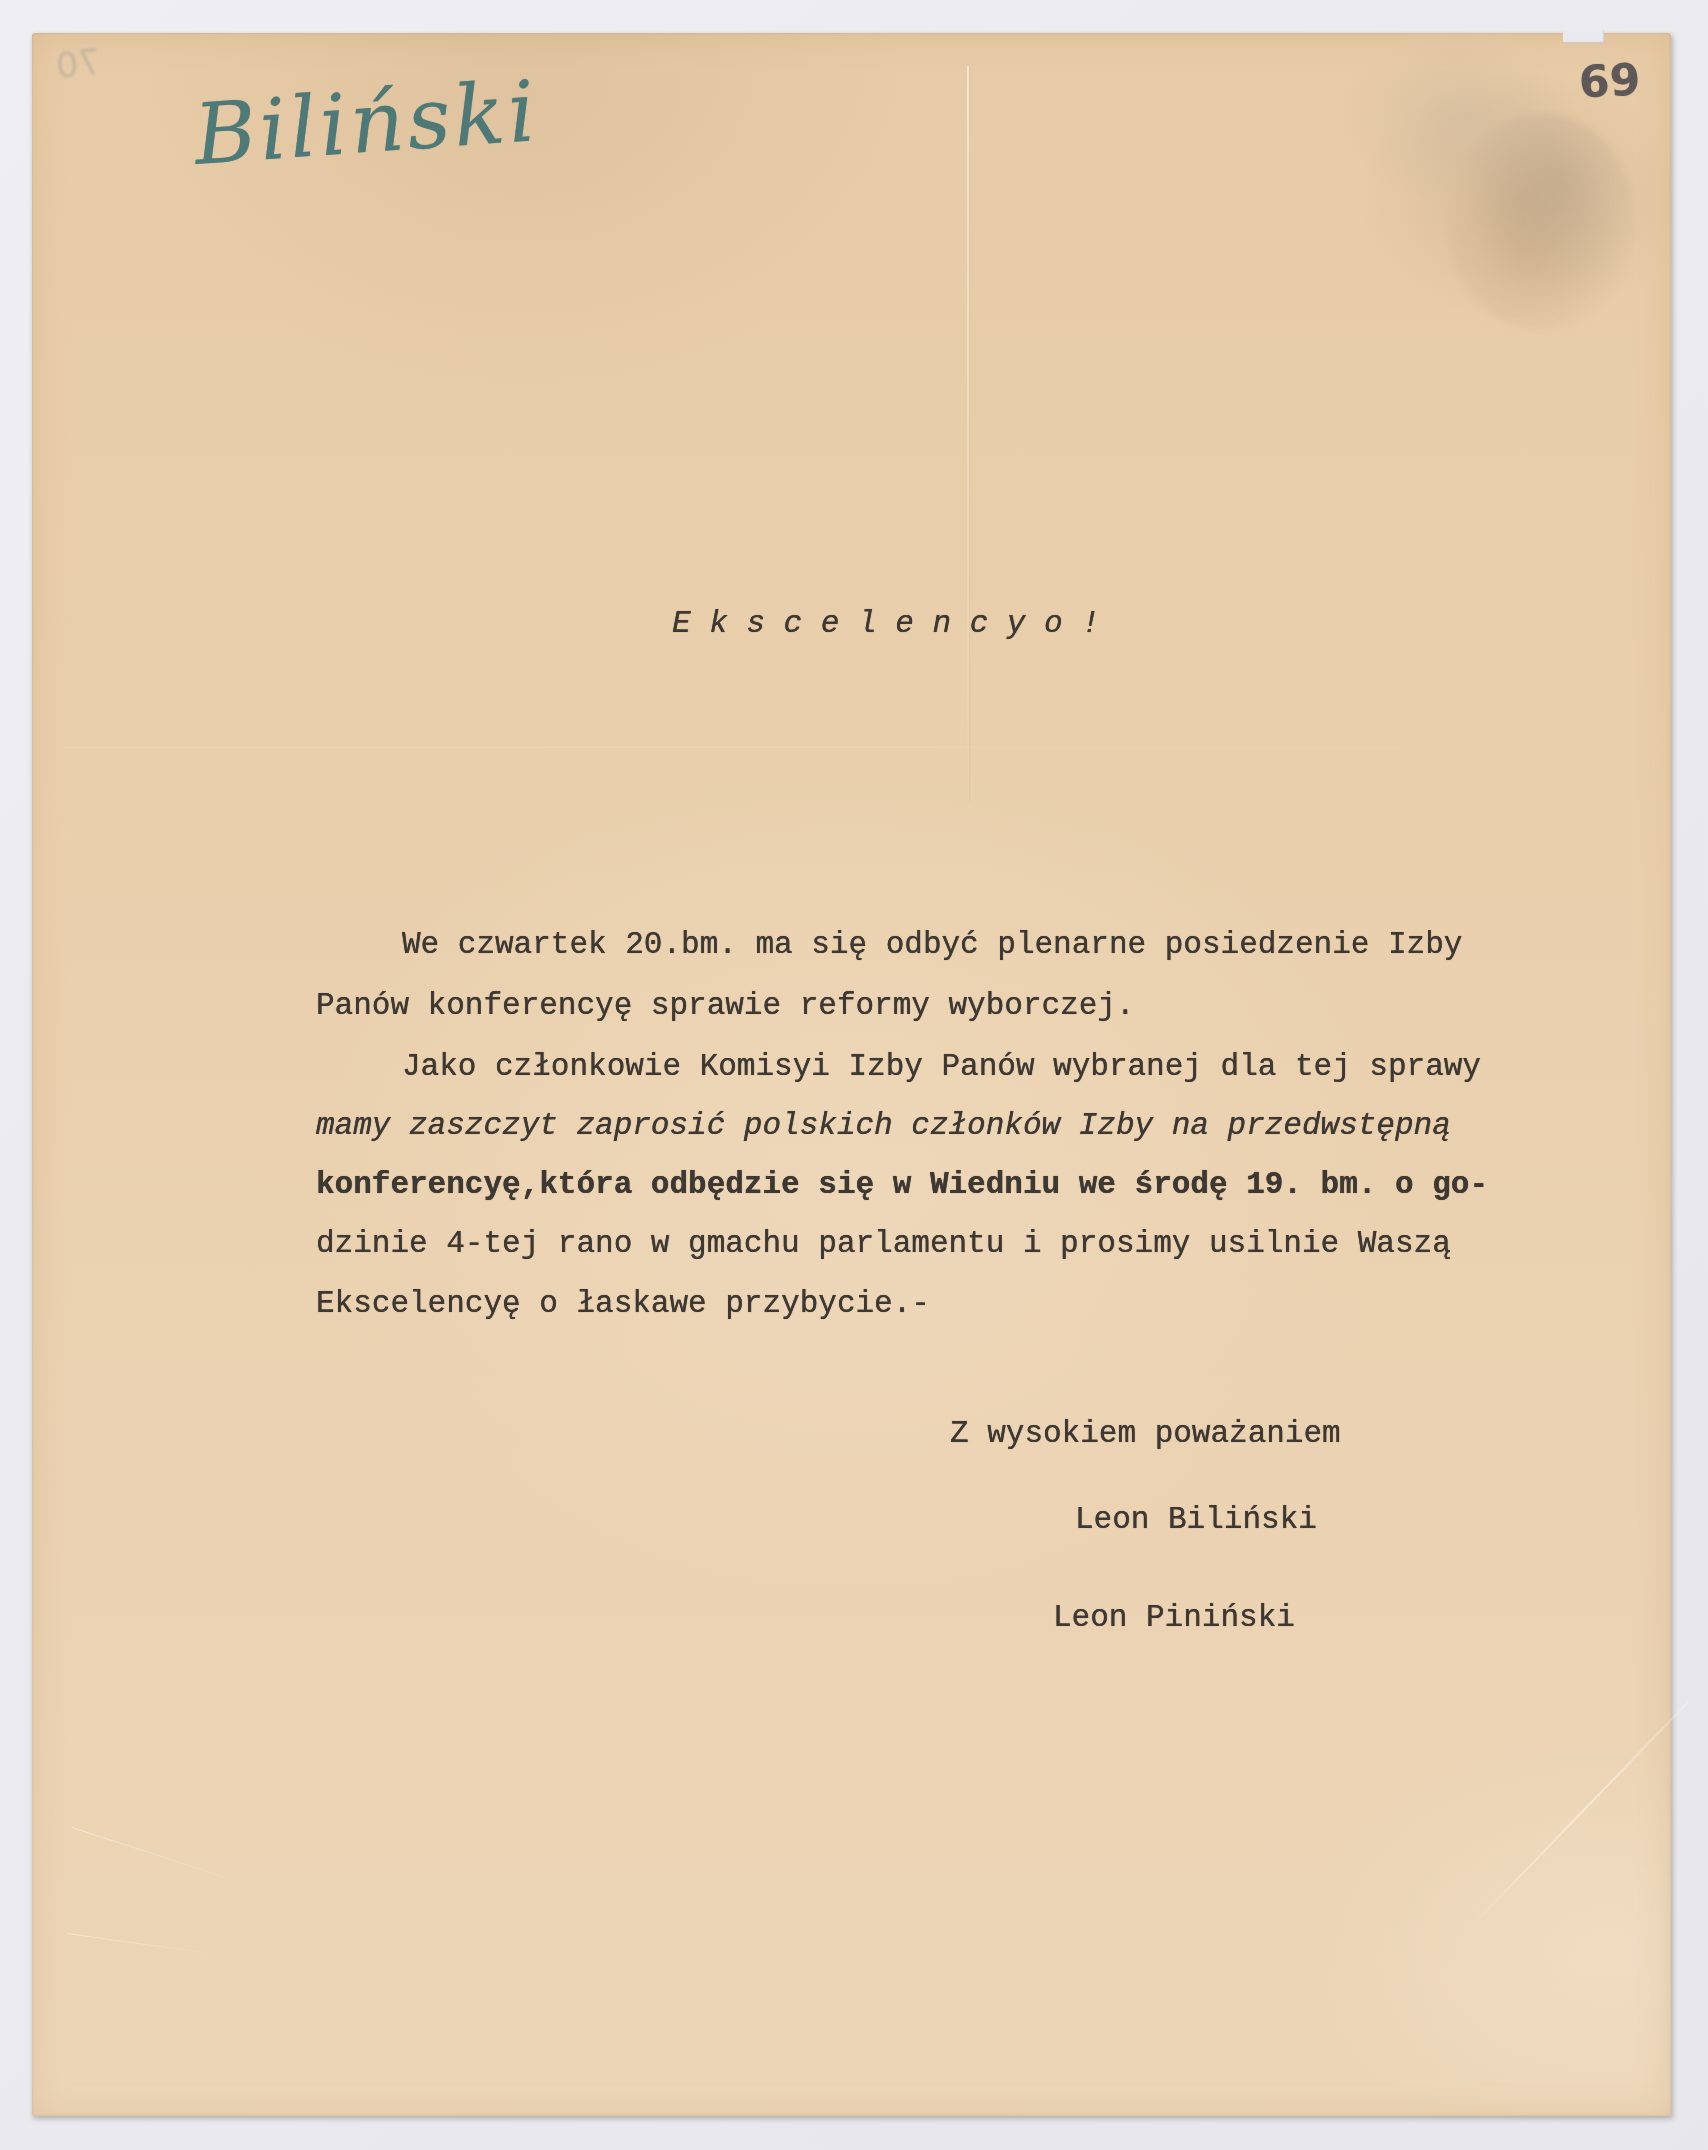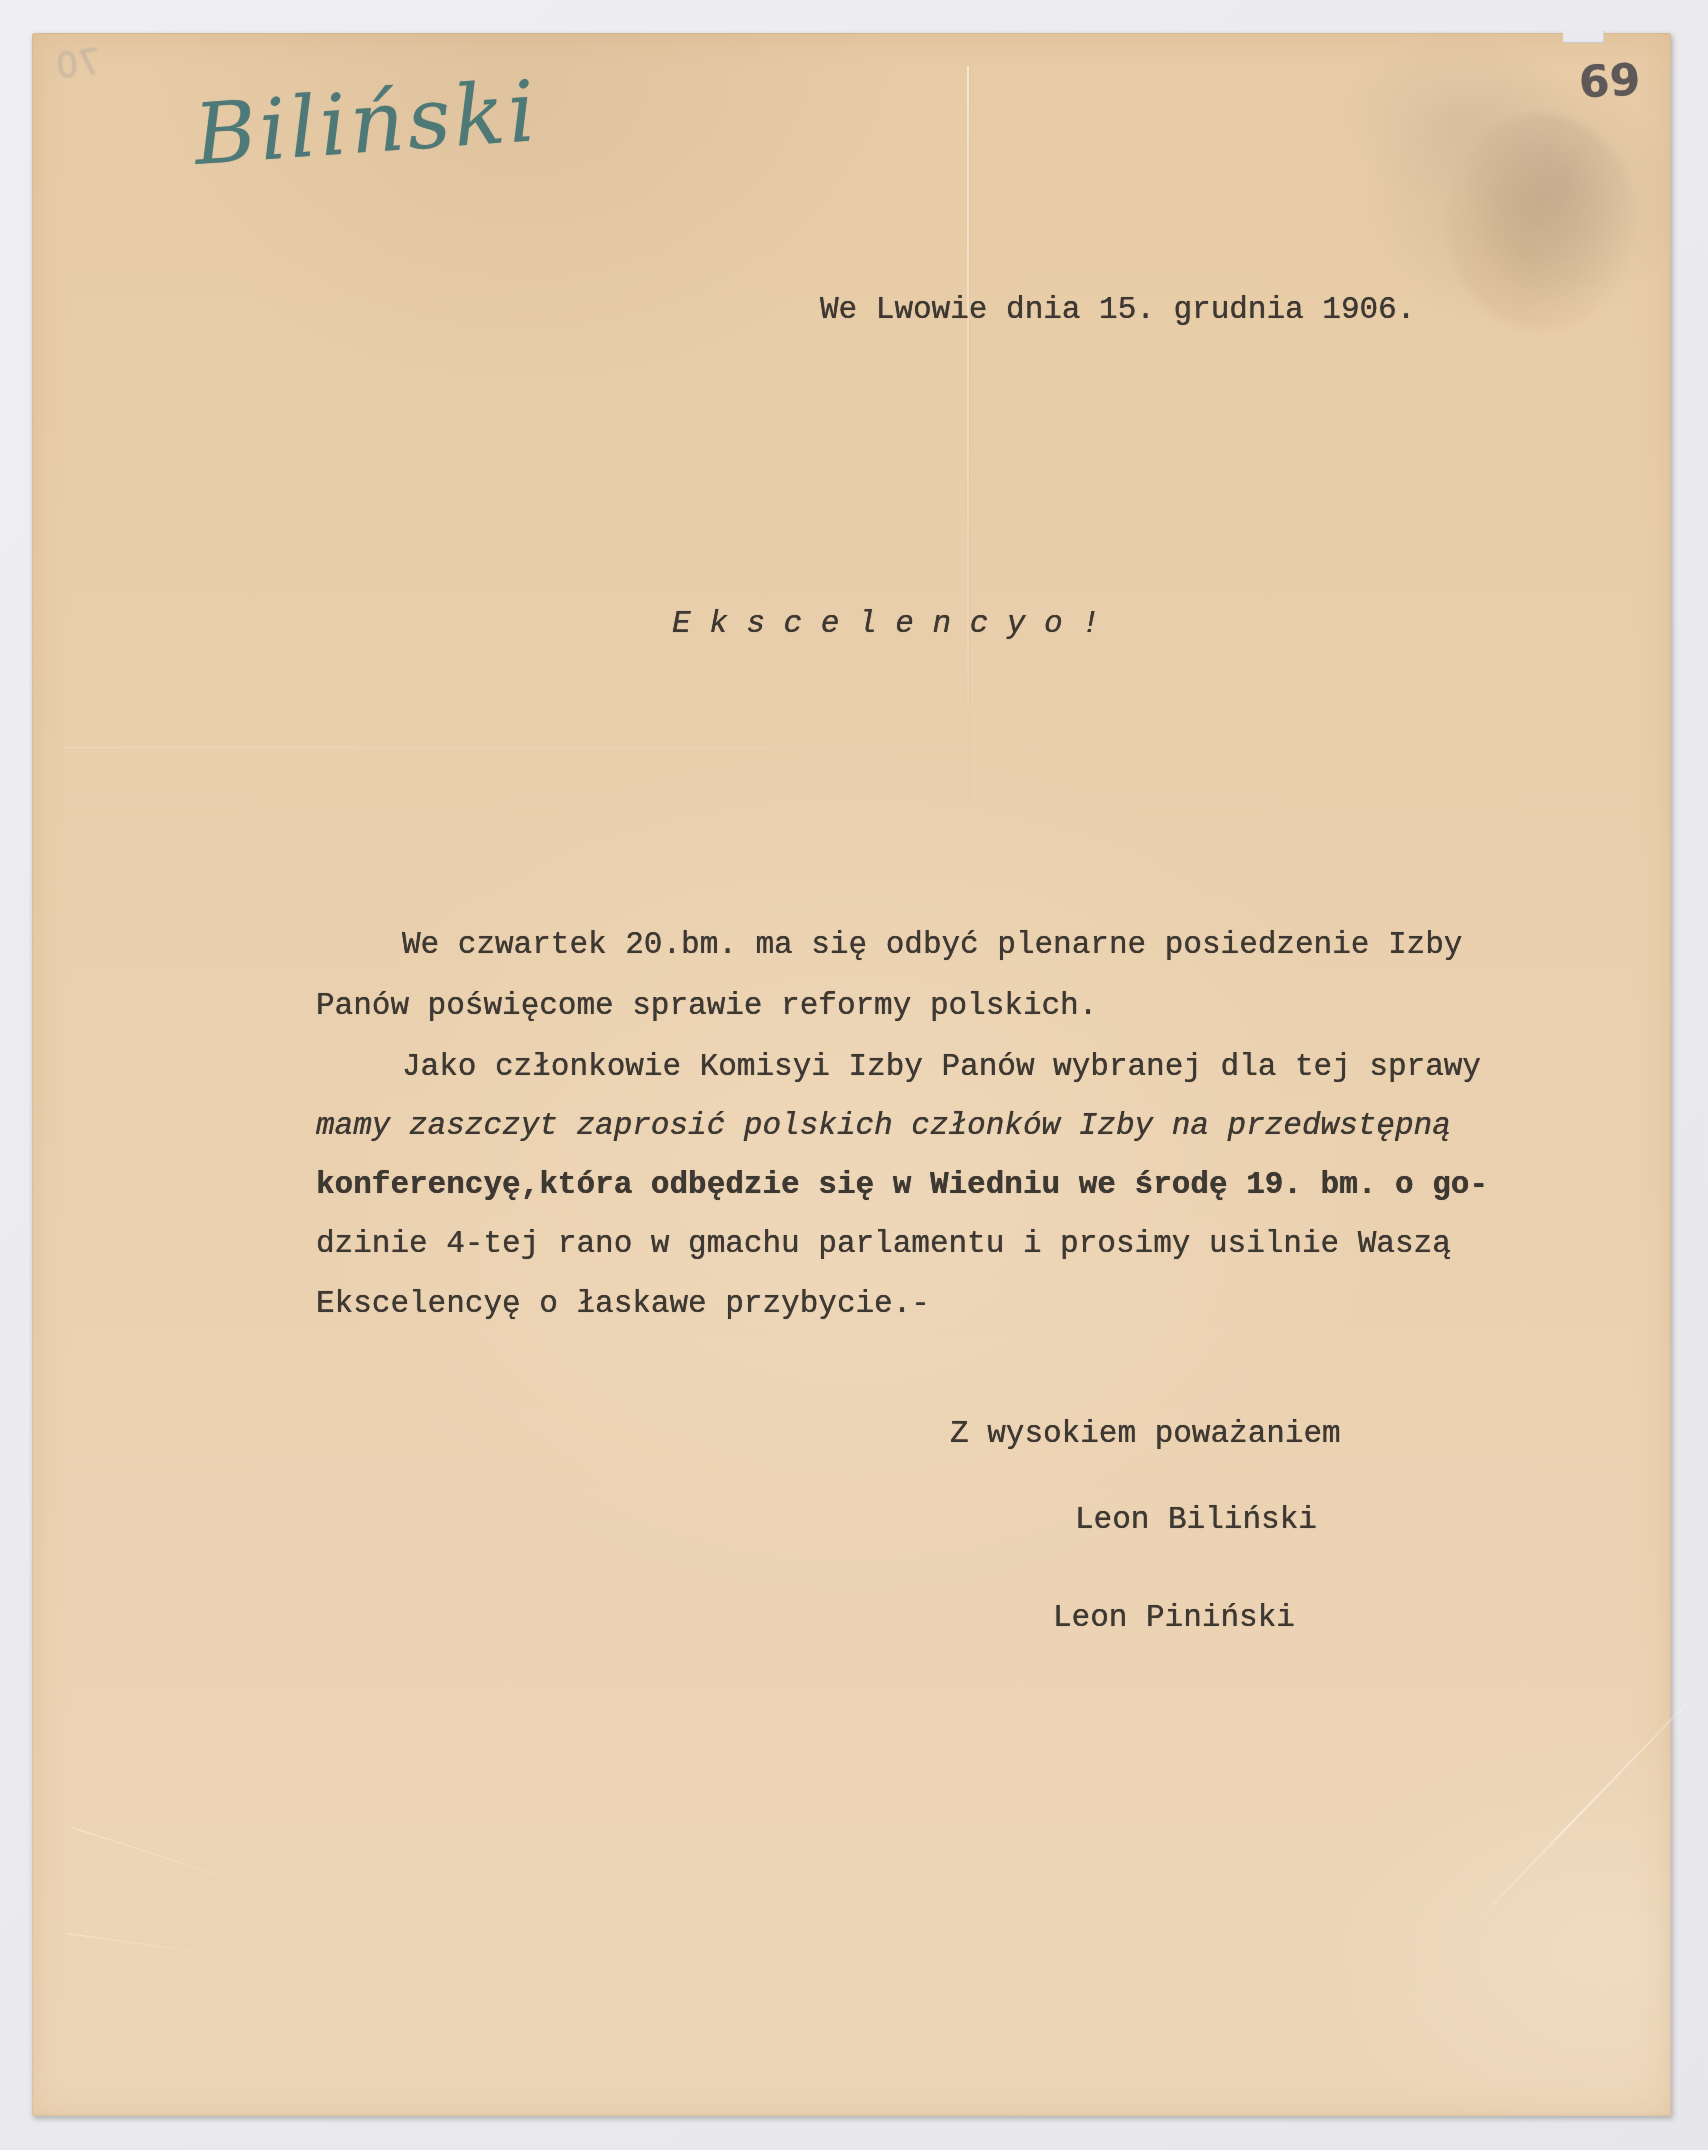--- a/index.html
+++ b/index.html
@@ -145,27 +145,26 @@
     <div class="crease crease-bl2"></div>
   </div>
 
   <div class="stain-smudge"></div>
   <div class="notch"></div>
 
   <div class="faint-mark">70</div>
   <div class="hand-note">Biliński</div>
   <div class="page-num">69</div>
 
-  <div class="typed" style="left:820px; top:293px;">We Lwowie dnia 15. grudnia 1906.</div>
 
   <div class="typed" style="left:672px; top:607px;font-style:italic;">E k s c e l e n c y o !</div>
 
   <div>
     <div class="typed" style="left:402px; top:928px;">We czwartek 20.bm. ma się odbyć plenarne posiedzenie Izby</div>
-    <div class="typed" style="left:316px; top:989px;">Panów poświęcome sprawie reformy polskich.</div>
+    <div class="typed" style="left:316px; top:989px;">Panów konferencyę sprawie reformy wyborczej.</div>
   </div>
 
   <div>
     <div class="typed" style="left:402px; top:1050px;">Jako członkowie Komisyi Izby Panów wybranej dla tej sprawy</div>
     <div class="typed" style="left:316px; top:1109px;font-style:italic;">mamy zaszczyt zaprosić polskich członków Izby na przedwstępną</div>
     <div class="typed" style="left:316px; top:1168px;font-weight:bold;">konferencyę,która odbędzie się w Wiedniu we środę 19. bm. o go-</div>
     <div class="typed" style="left:316px; top:1227px;">dzinie 4-tej rano w gmachu parlamentu i prosimy usilnie Waszą</div>
     <div class="typed" style="left:316px; top:1287px;">Ekscelencyę o łaskawe przybycie.-</div>
   </div>
 

